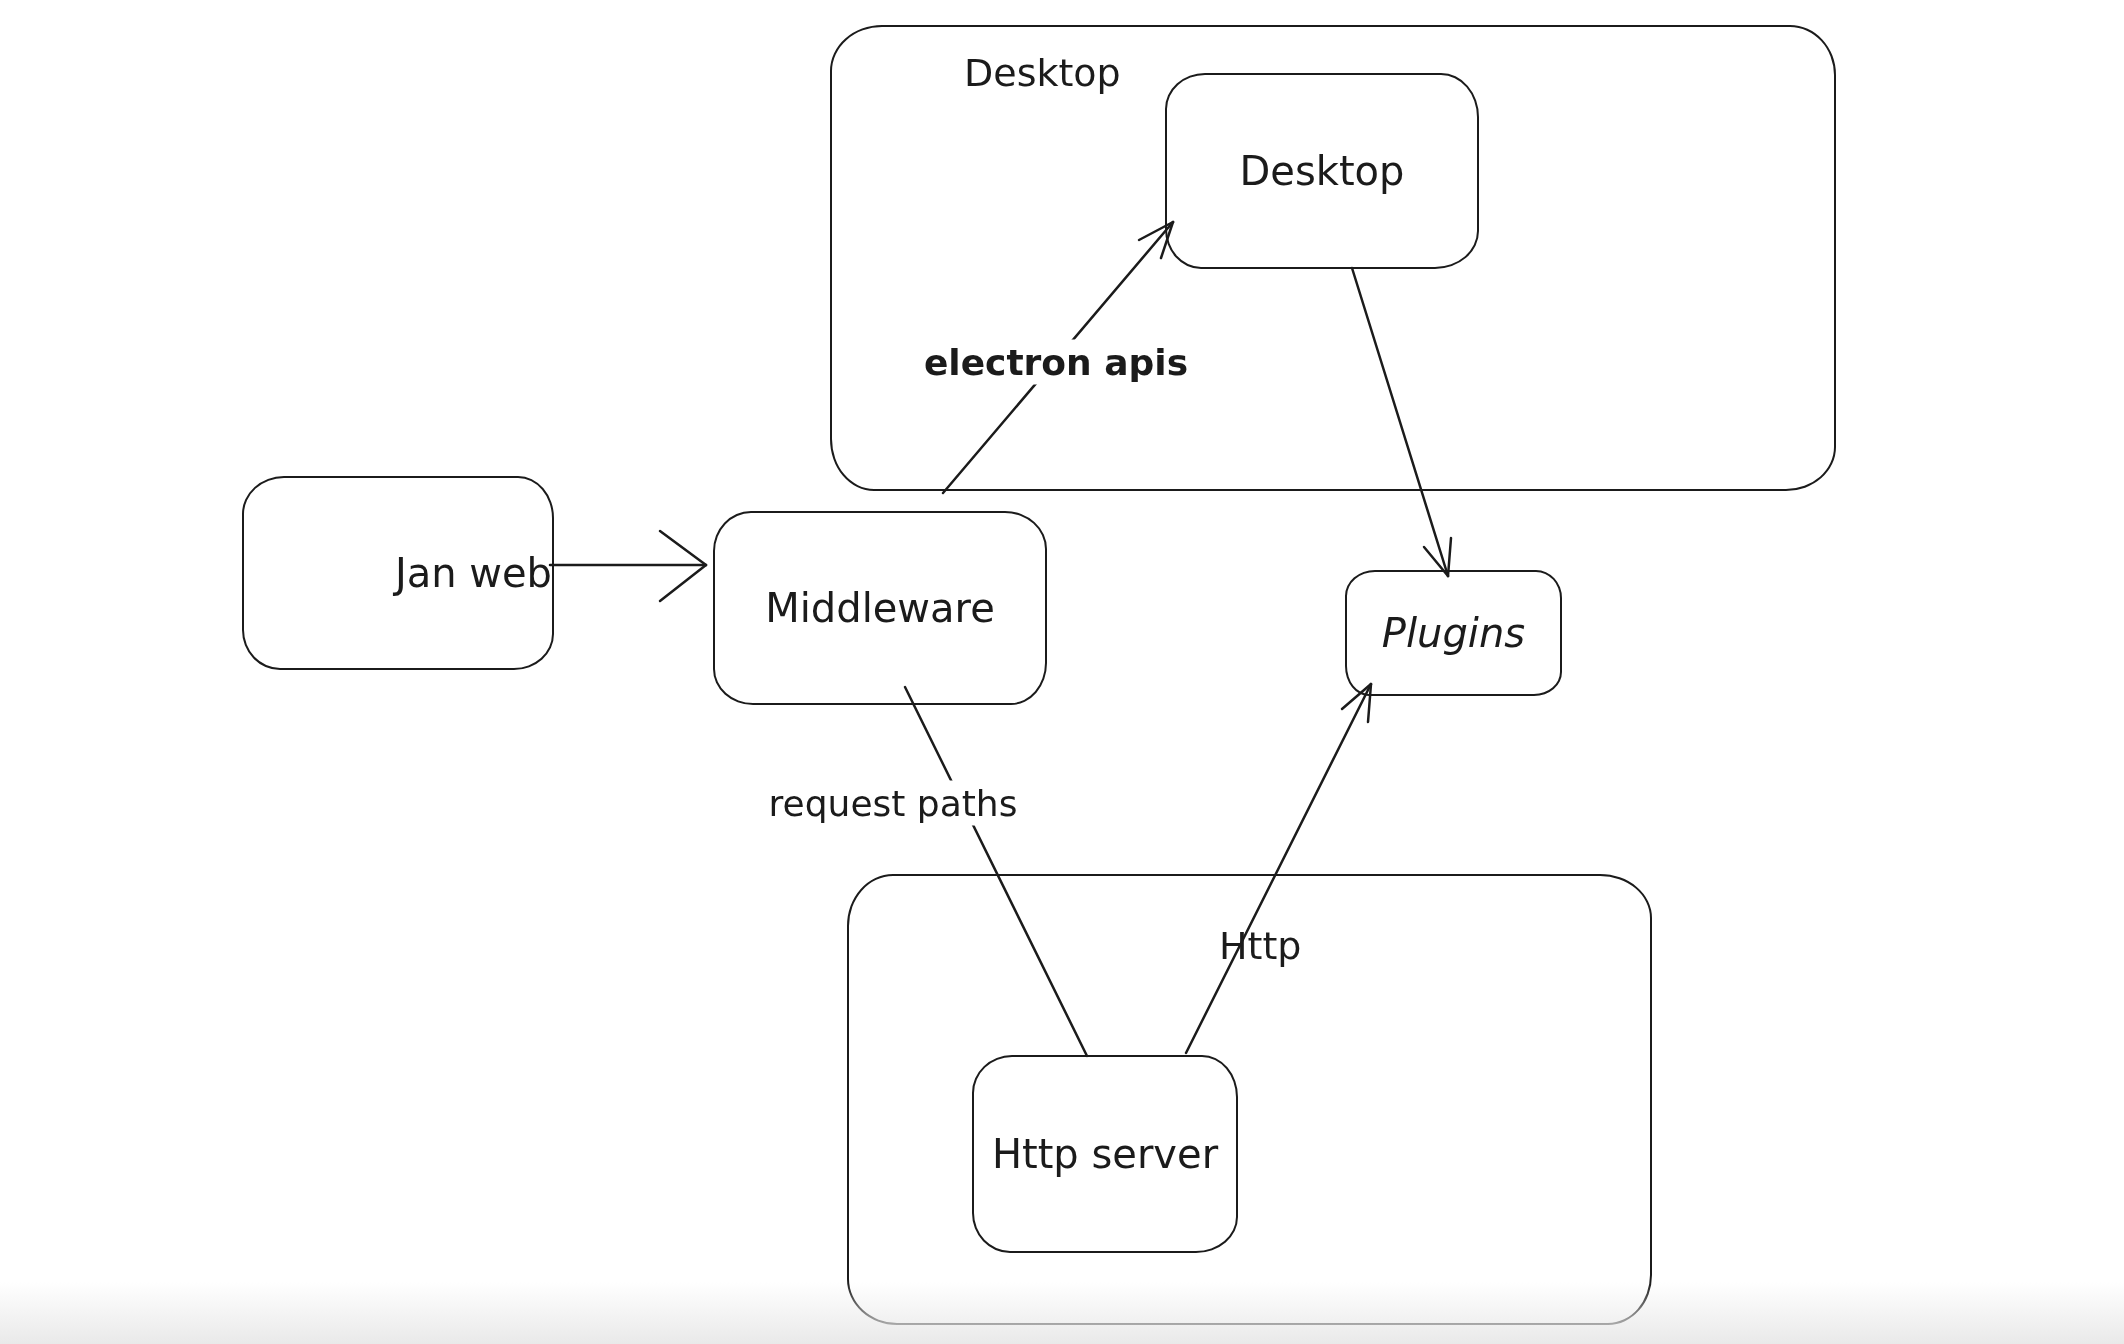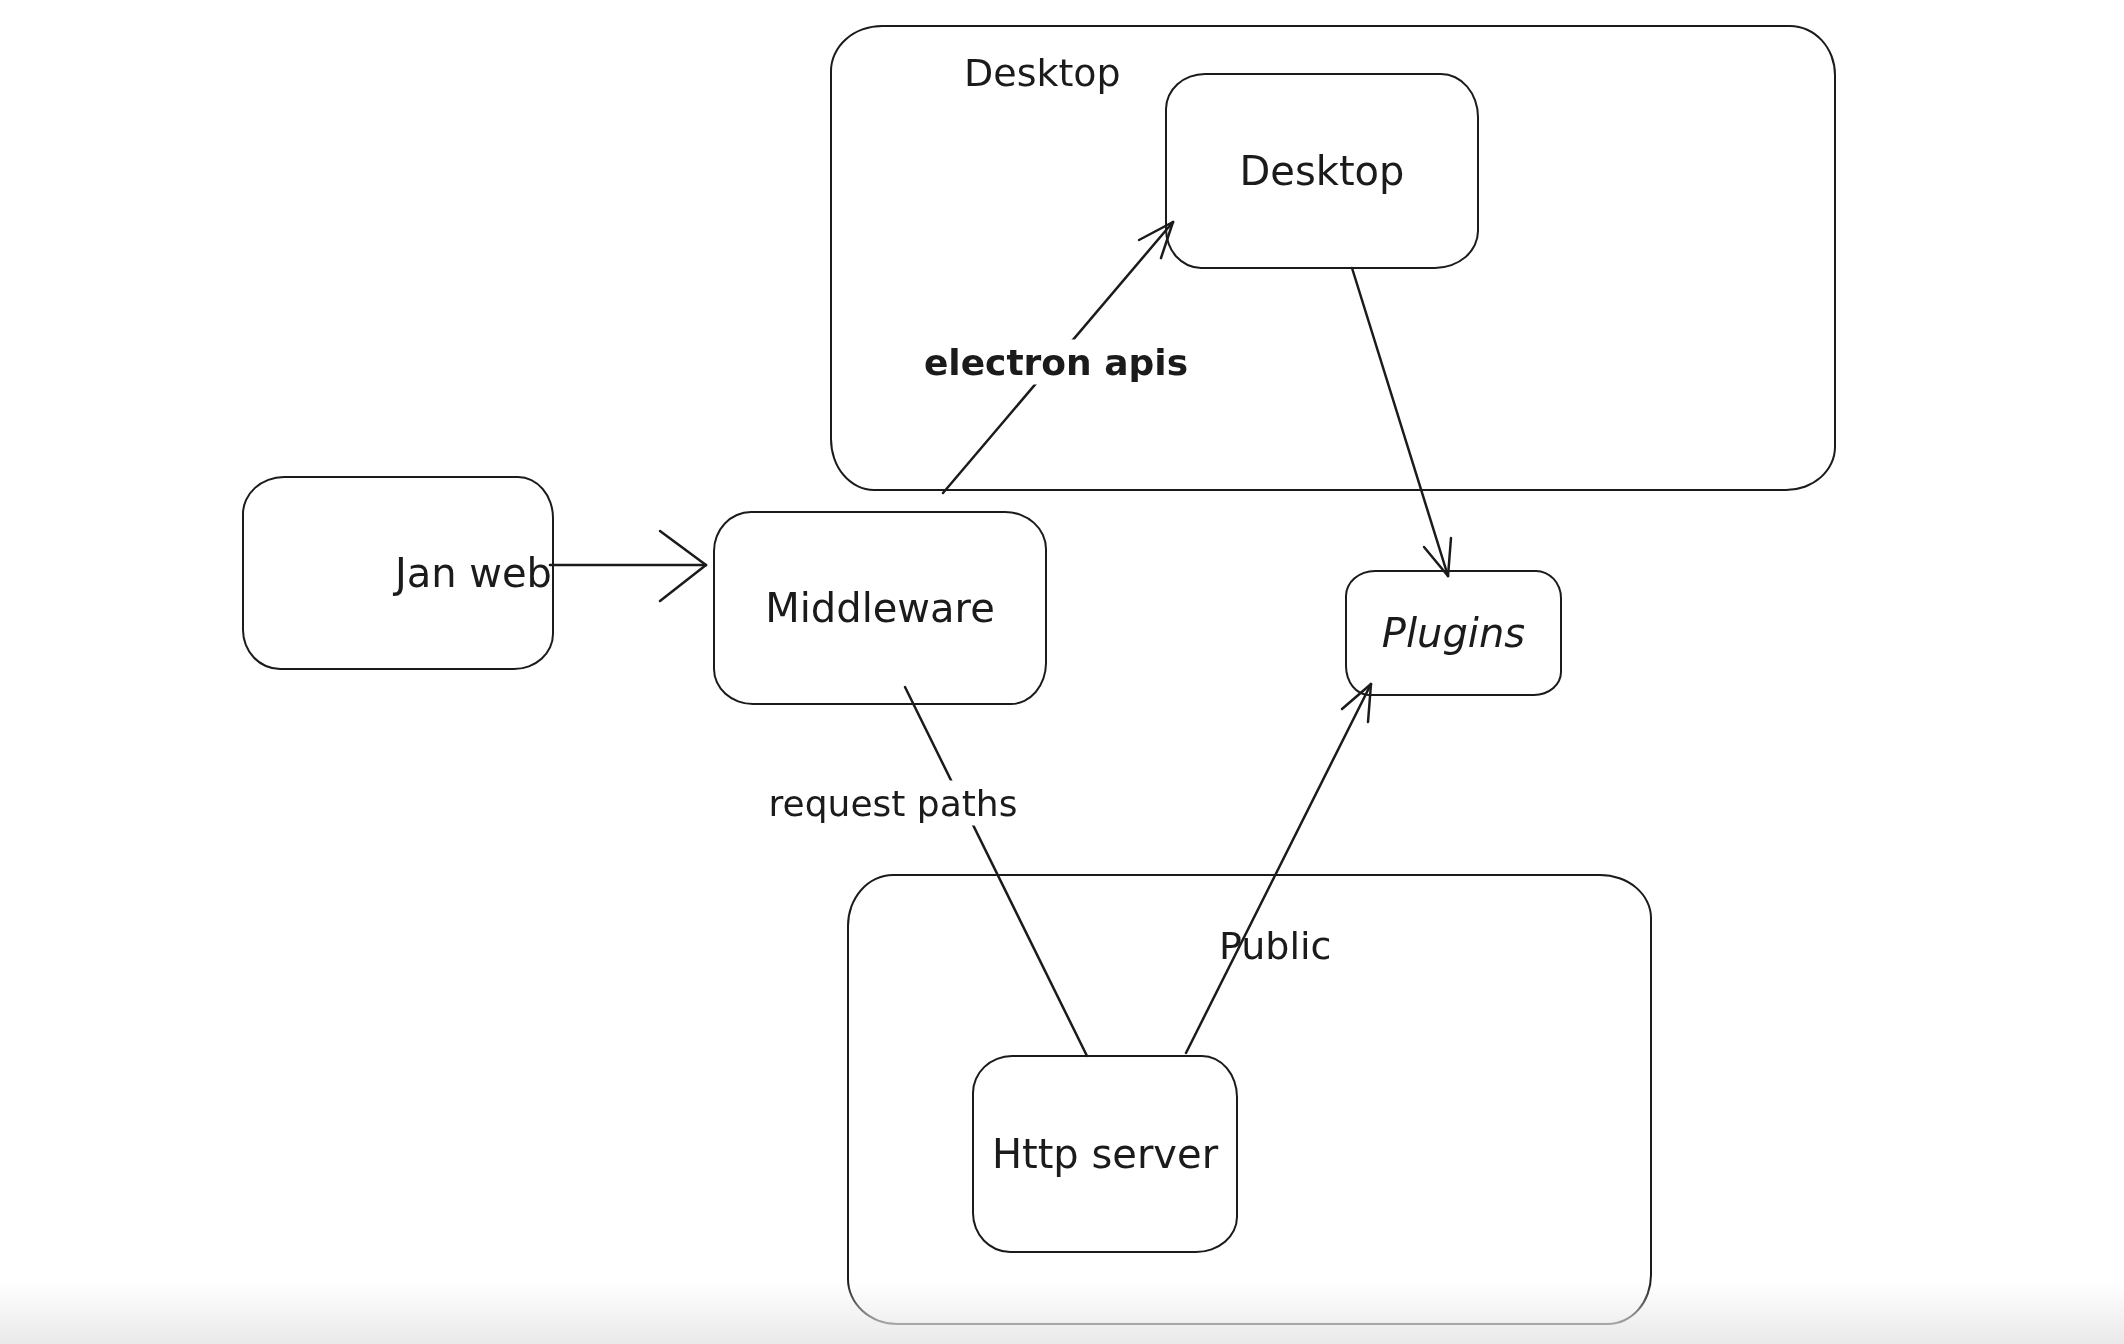--- a/index.html
+++ b/index.html
@@ -79,21 +79,21 @@
 </style>
 </head>
 <body>
 
 <div class="canvas">
 
   <div class="container-box desktop">
     <div class="container-label">Desktop</div>
   </div>
   <div class="container-box cloud">
-    <div class="container-label">Public</div>
+    <div class="container-label">Http</div>
   </div>
 
   <div class="node jan-web">
     <span>Jan web</span>
   </div>
   <div class="node middleware">
     <span>Middleware</span>
   </div>
   <div class="node bridge">
     <span>Desktop</span>

